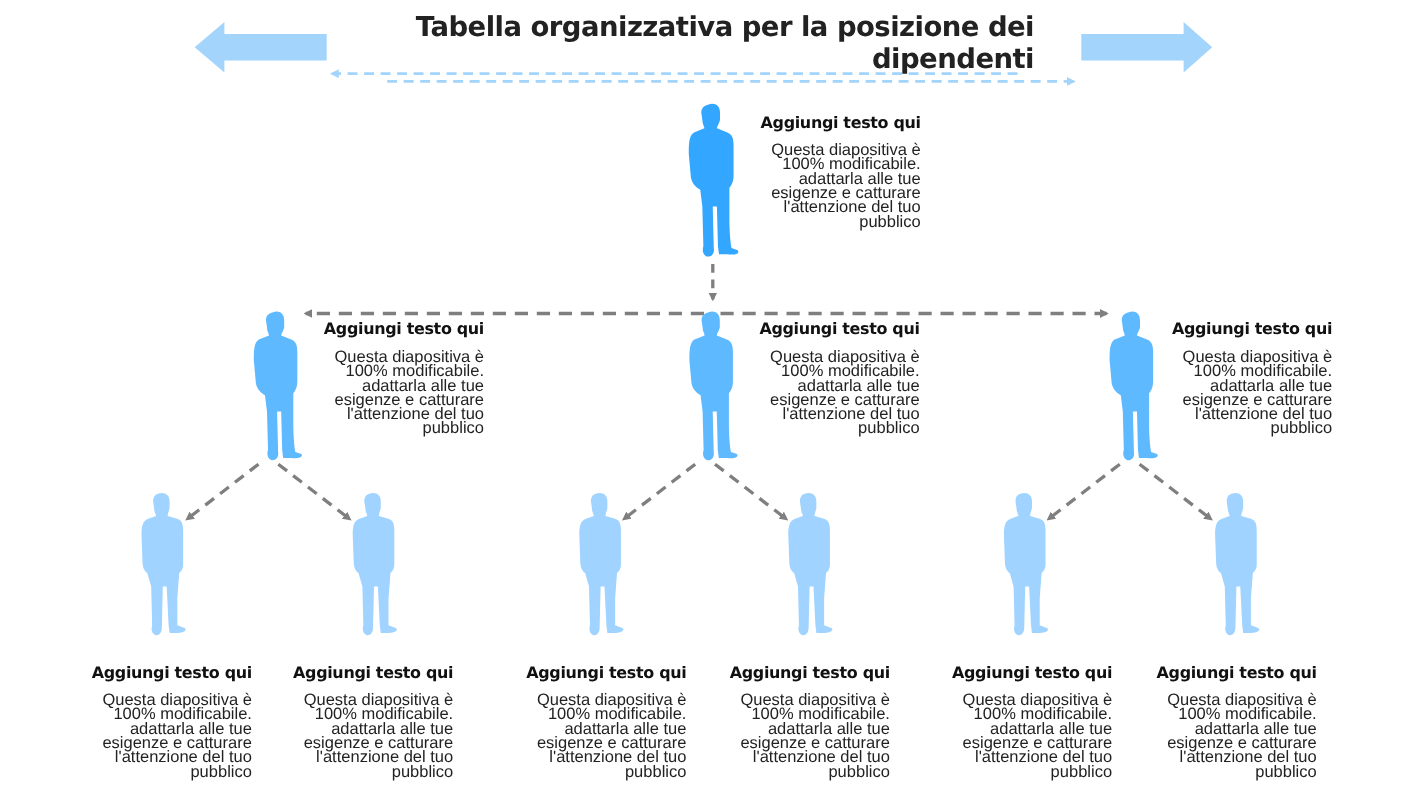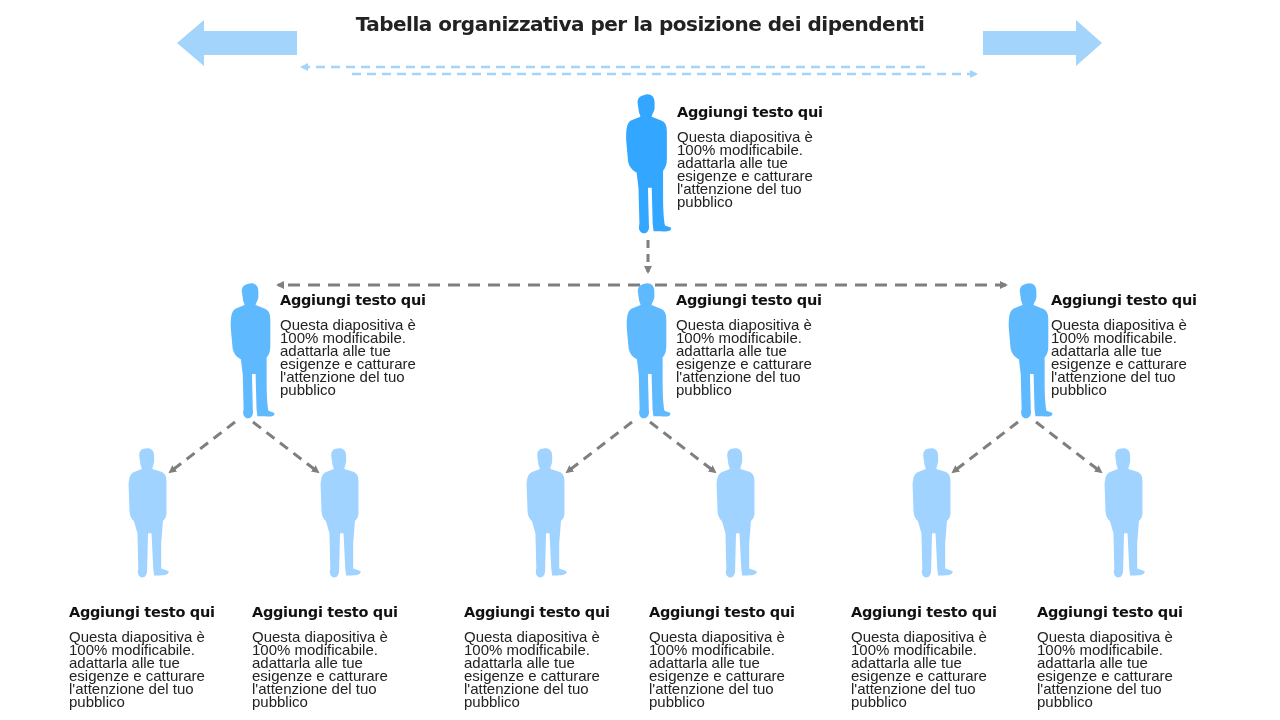--- a/index.html
+++ b/index.html
@@ -1,20 +1,20 @@
 <!DOCTYPE html>
 <html><head>
 <meta charset="utf-8">
 <style>
   html, body { margin:0; padding:0; background:#ffffff; }
   body { width:1280px; height:720px; position:relative; overflow:hidden; font-family:"DejaVu Sans", "Liberation Sans", sans-serif; }
-  .title { position:absolute; left:340px; top:10px; width:600px; text-align:center; font-family:"DejaVu Sans", sans-serif; font-weight:bold; font-size:20px; line-height:29px; color:#222222; letter-spacing:-0.5px; }
+  .title { position:absolute; left:340px; top:10px; width:600px; text-align:right; font-family:"DejaVu Sans", sans-serif; font-weight:bold; font-size:25px; line-height:29px; color:#222222; letter-spacing:-0.5px; }
   .overlay { position:absolute; left:0; top:0; width:1280px; height:720px; }
   .person { position:absolute; }
-  .caption { position:absolute; width:160px; text-align:left; color:#111111; }
+  .caption { position:absolute; width:160px; text-align:right; color:#111111; }
   .caption .head { font-family:"DejaVu Sans", sans-serif; font-weight:bold; font-size:14.5px; line-height:18px; letter-spacing:-0.3px; white-space:nowrap; }
   .caption .body { font-family:"Liberation Sans", sans-serif; font-size:15px; line-height:13px; margin-top:9px; color:#222; }
 </style>
 </head>
 <body>
 
 <div class="title">Tabella organizzativa per la posizione dei dipendenti</div>
 
 <svg class="overlay" viewBox="0 0 1280 720" width="1280" height="720">
   <defs>

